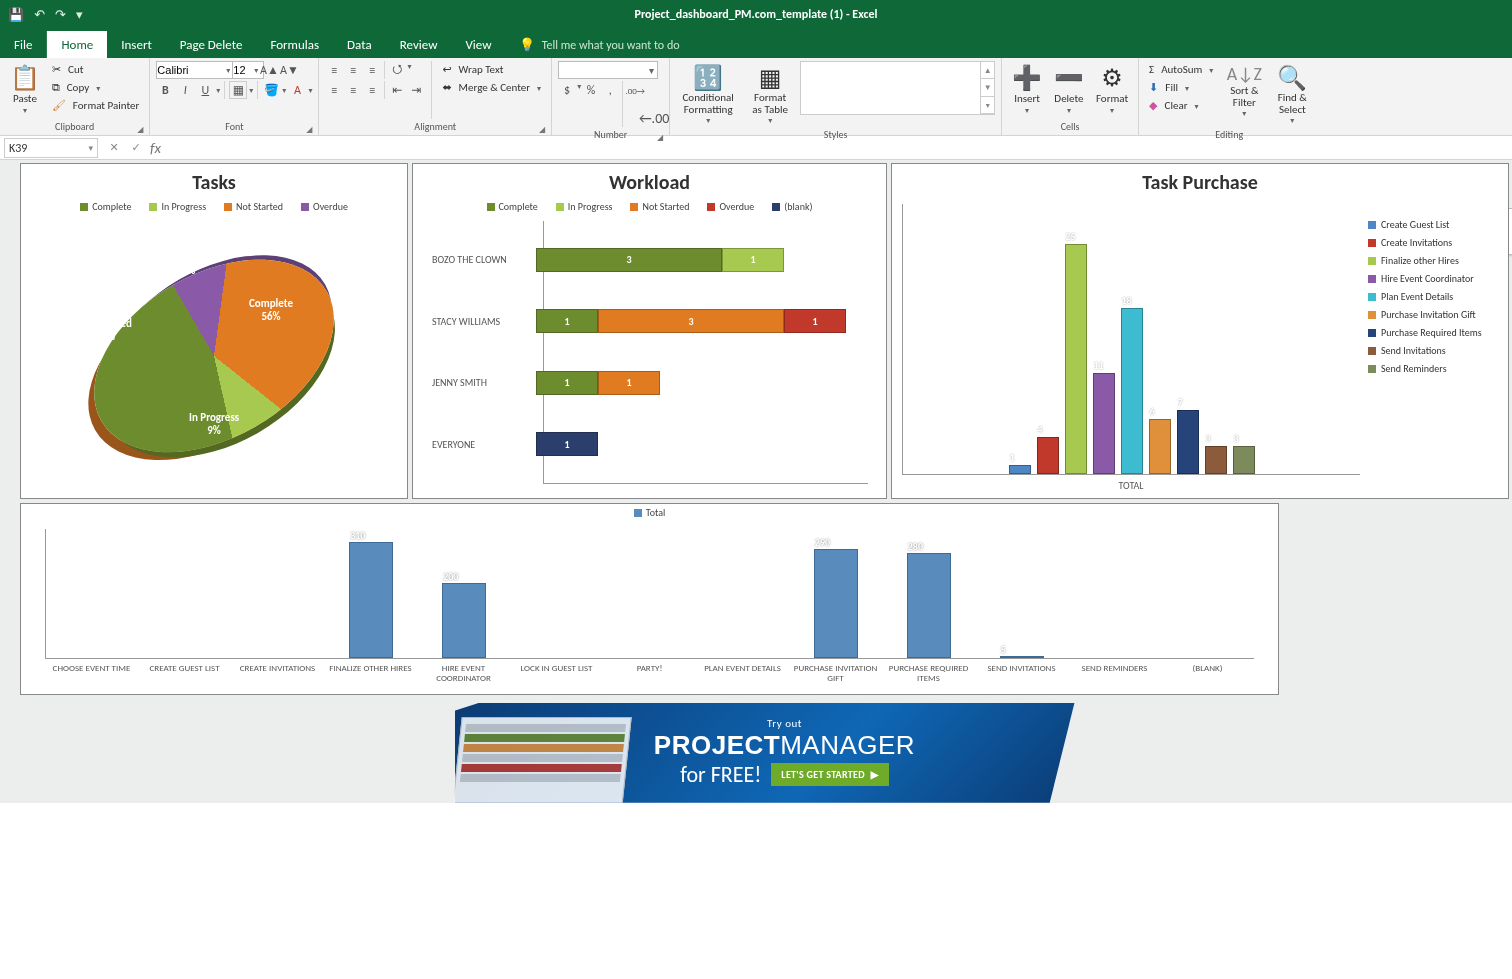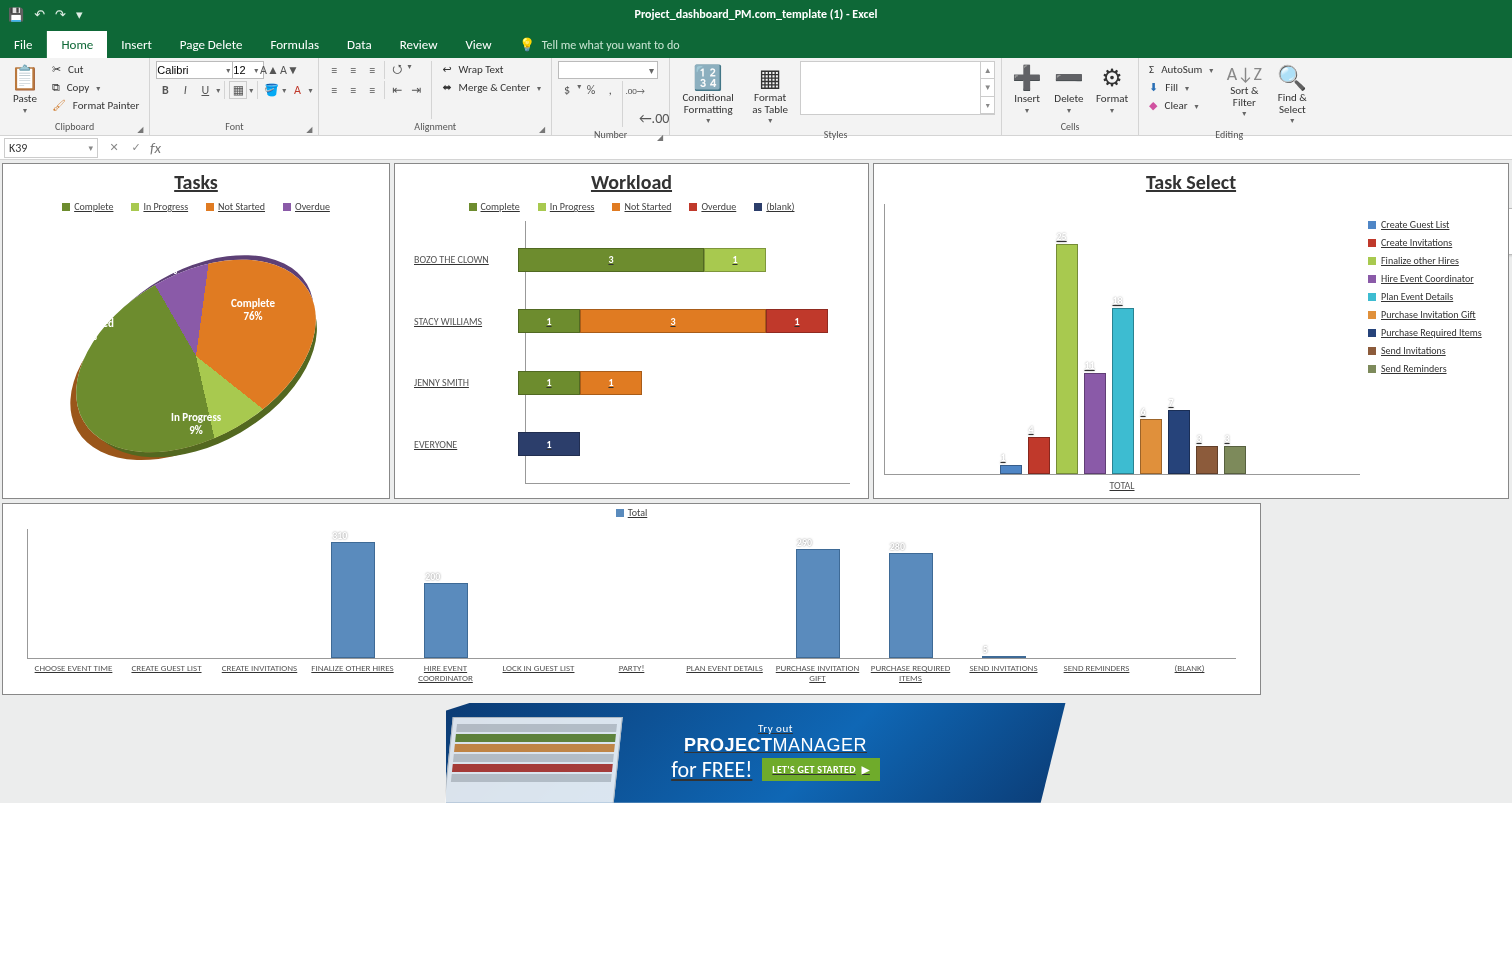--- a/index.html
+++ b/index.html
@@ -87,21 +87,21 @@
 
 .namebox-row { display:flex; height:24px; border-bottom:1px solid #d4d4d4; background:#fff; align-items:center;}
 .name-box { width:94px; border:1px solid #ccc; margin:2px 4px; height:20px; padding:1px 4px; font-size:12px; display:flex; align-items:center; justify-content:space-between;}
 .name-box .dd { font-size:9px; color:#888;}
 .fx-area { display:flex; align-items:center; gap:6px; padding-left:4px; flex:1; }
 .fx-area .fxbtn { color:#888; font-size:11px; cursor:pointer; width:16px; text-align:center;}
 .fx-area .fx-label { font-style:italic; color:#777; font-size:15px; }
 .formula-input { flex:1; border:none; outline:none; height:20px; font-size:12px; padding:0 4px; }
 
 
-.dashboard { background:#eceded; padding:3px 3px 0 2px; position:relative;text-decoration:underline; }
+.dashboard { background:#eceded; padding:3px 3px 0 20px; position:relative; }
 .dash-row { display:flex; gap:4px; }
 .panel {
   background:#fff;
   border:1px solid #888;
   position:relative;
   display:flex;
   flex-direction:column;
 }
 .panel-title { font-weight:700; font-size:20px; color:#333; text-align:center; padding:6px 0 4px; }
 .legend { display:flex; justify-content:center; gap:18px; font-size:10px; color:#444; padding:2px 0 4px;}
@@ -186,21 +186,21 @@
   width:620px; height:100px; position:relative;
   background: linear-gradient(135deg,#0b3b74 0%,#0f67b5 60%,#0b3b74 100%);
   color:#fff; display:flex; align-items:center; justify-content:center;
   clip-path: polygon(0 8%, 4% 0, 100% 0, 96% 100%, 0 100%);
 }
 .banner-box .mock { position:absolute; left:2px; bottom:-4px; width:170px; height:90px; background:#fff; transform:skewX(-6deg); border:1px solid #ccc; opacity:0.85; display:flex; flex-direction:column; gap:2px; padding:6px 4px;}
 .banner-box .mock div{height:8px;background:#d0d0d0;}
 .banner-box .mock .bar{background:#e0903b;}
 .banner-txt { text-align:center; margin-left:40px;}
 .banner-txt .t1 { font-size:11px; letter-spacing:0.5px;}
-.banner-txt .t2 { font-family:Arial; font-size:18px; font-weight:300; letter-spacing:0.5px;}
+.banner-txt .t2 { font-family:Arial; font-size:26px; font-weight:300; letter-spacing:0.5px;}
 .banner-txt .t2 b { font-weight:800; }
 .banner-txt .t3row { display:flex; align-items:center; gap:10px; justify-content:center; }
 .banner-txt .t3 { font-size:22px; font-weight:300;}
 .banner-cta { background:#6fab2b; color:#fff; font-size:10px; font-weight:700; padding:5px 10px; display:inline-flex; align-items:center; gap:6px; cursor:pointer; letter-spacing:0.3px;}
 
 </style>
 </head>
 <body>
 
 <div class="titlebar">
@@ -453,21 +453,21 @@
             <span>Not Started</span>
           </span>
         <span class="legend-item">
             <span class="legend-sw c-overdue"></span>
             <span>Overdue</span>
           </span>
       </div>
       <div class="pie-wrap">
         <div class="pie"></div>
         <div class="pie-label l1"><span>Overdue</span><br><span>9%</span></div>
-        <div class="pie-label l2"><span>Complete</span><br><span>76%</span></div>
+        <div class="pie-label l2"><span>Complete</span><br><span>56%</span></div>
         <div class="pie-label l3"><span>Not Started</span><br><span>36%</span></div>
         <div class="pie-label l4"><span>In Progress</span><br><span>9%</span></div>
       </div>
     </div>
 
     <div class="panel" style="width:475px;height:336px;">
       <div class="panel-title">Workload</div>
       <div class="legend">
         <span class="legend-item">
             <span class="legend-sw c-complete"></span>
@@ -519,21 +519,21 @@
               <div class="wl-label">EVERYONE</div>
               <div class="wl-bars">
                 <div class="wl-seg c-blank" style="width: 62px;">1</div>
               </div>
             </div>
           </div>
       </div>
     </div>
 
     <div class="panel" style="flex:1;height:336px;">
-      <div class="panel-title">Task Select</div>
+      <div class="panel-title">Task Purchase</div>
       <div class="tl-body">
         <div style="display:flex;flex-direction:column;flex:1;">
           <div class="tl-chartarea" id="tl-chart">
               <div class="tl-bar">
                 <div class="fill tl-colors-0" style="height: 9.2px;">
                   <div class="val">1</div>
                 </div>
               </div>
               <div class="tl-bar">
                 <div class="fill tl-colors-1" style="height: 36.8px;">

